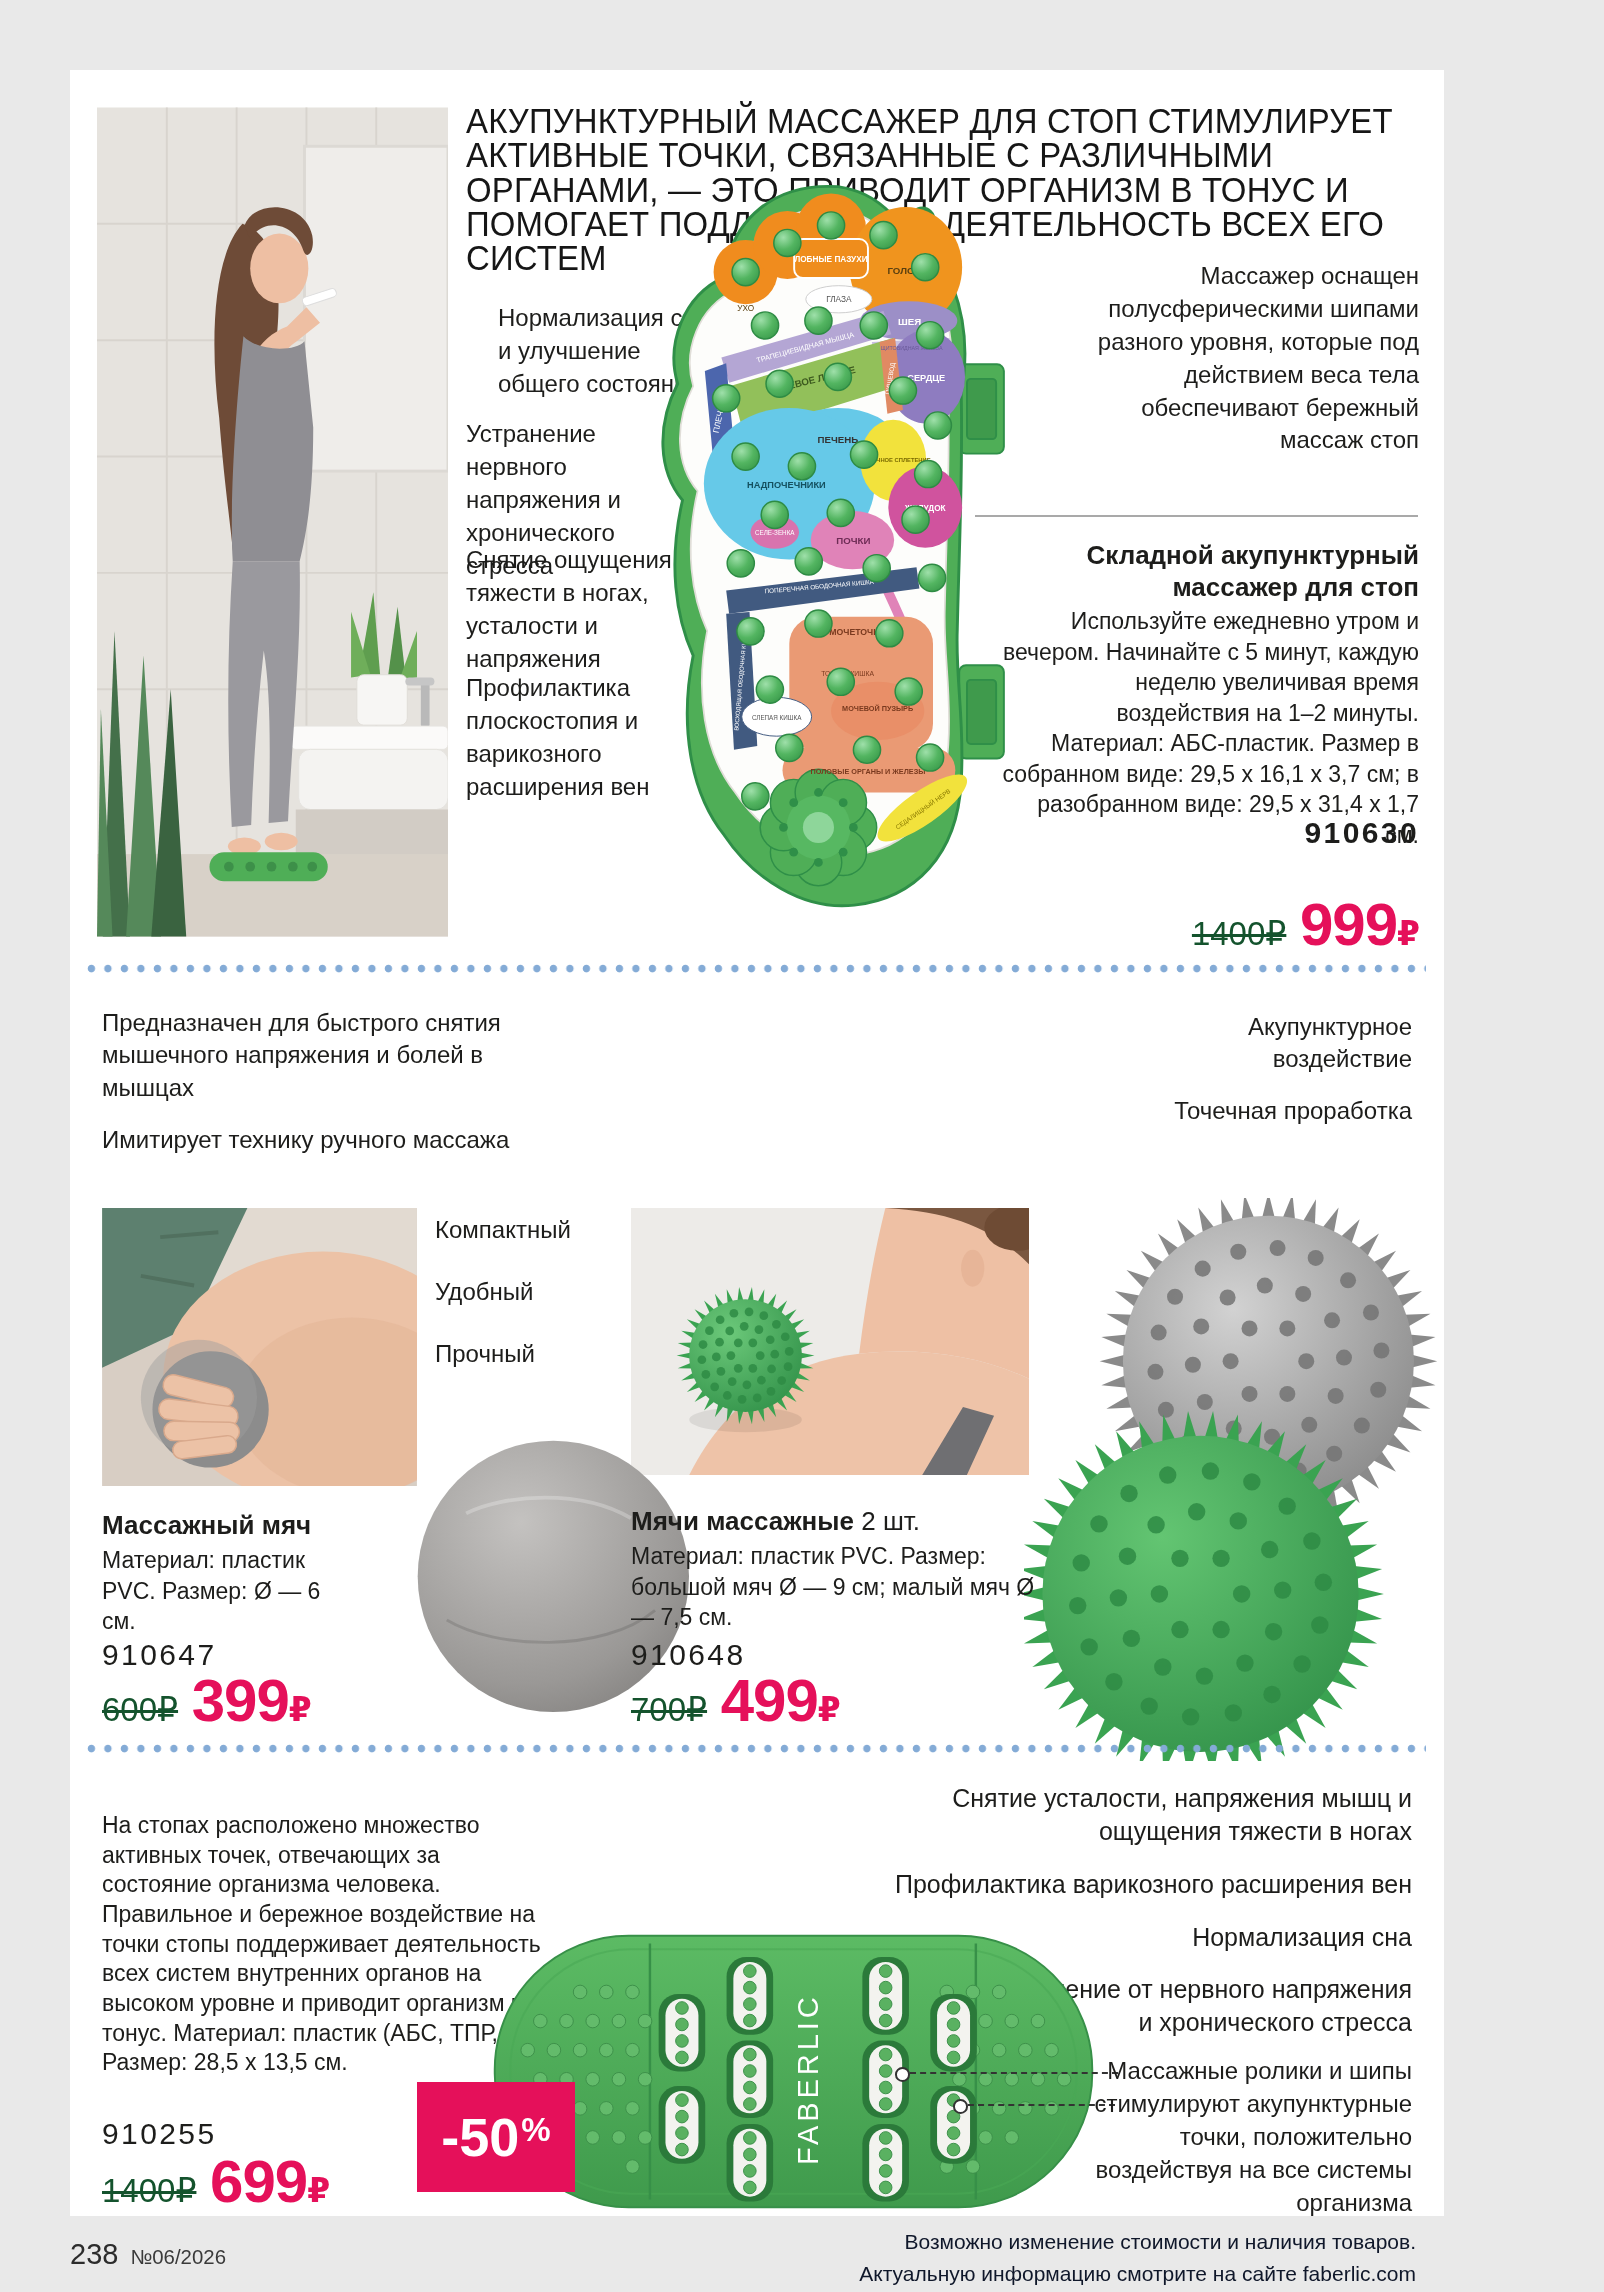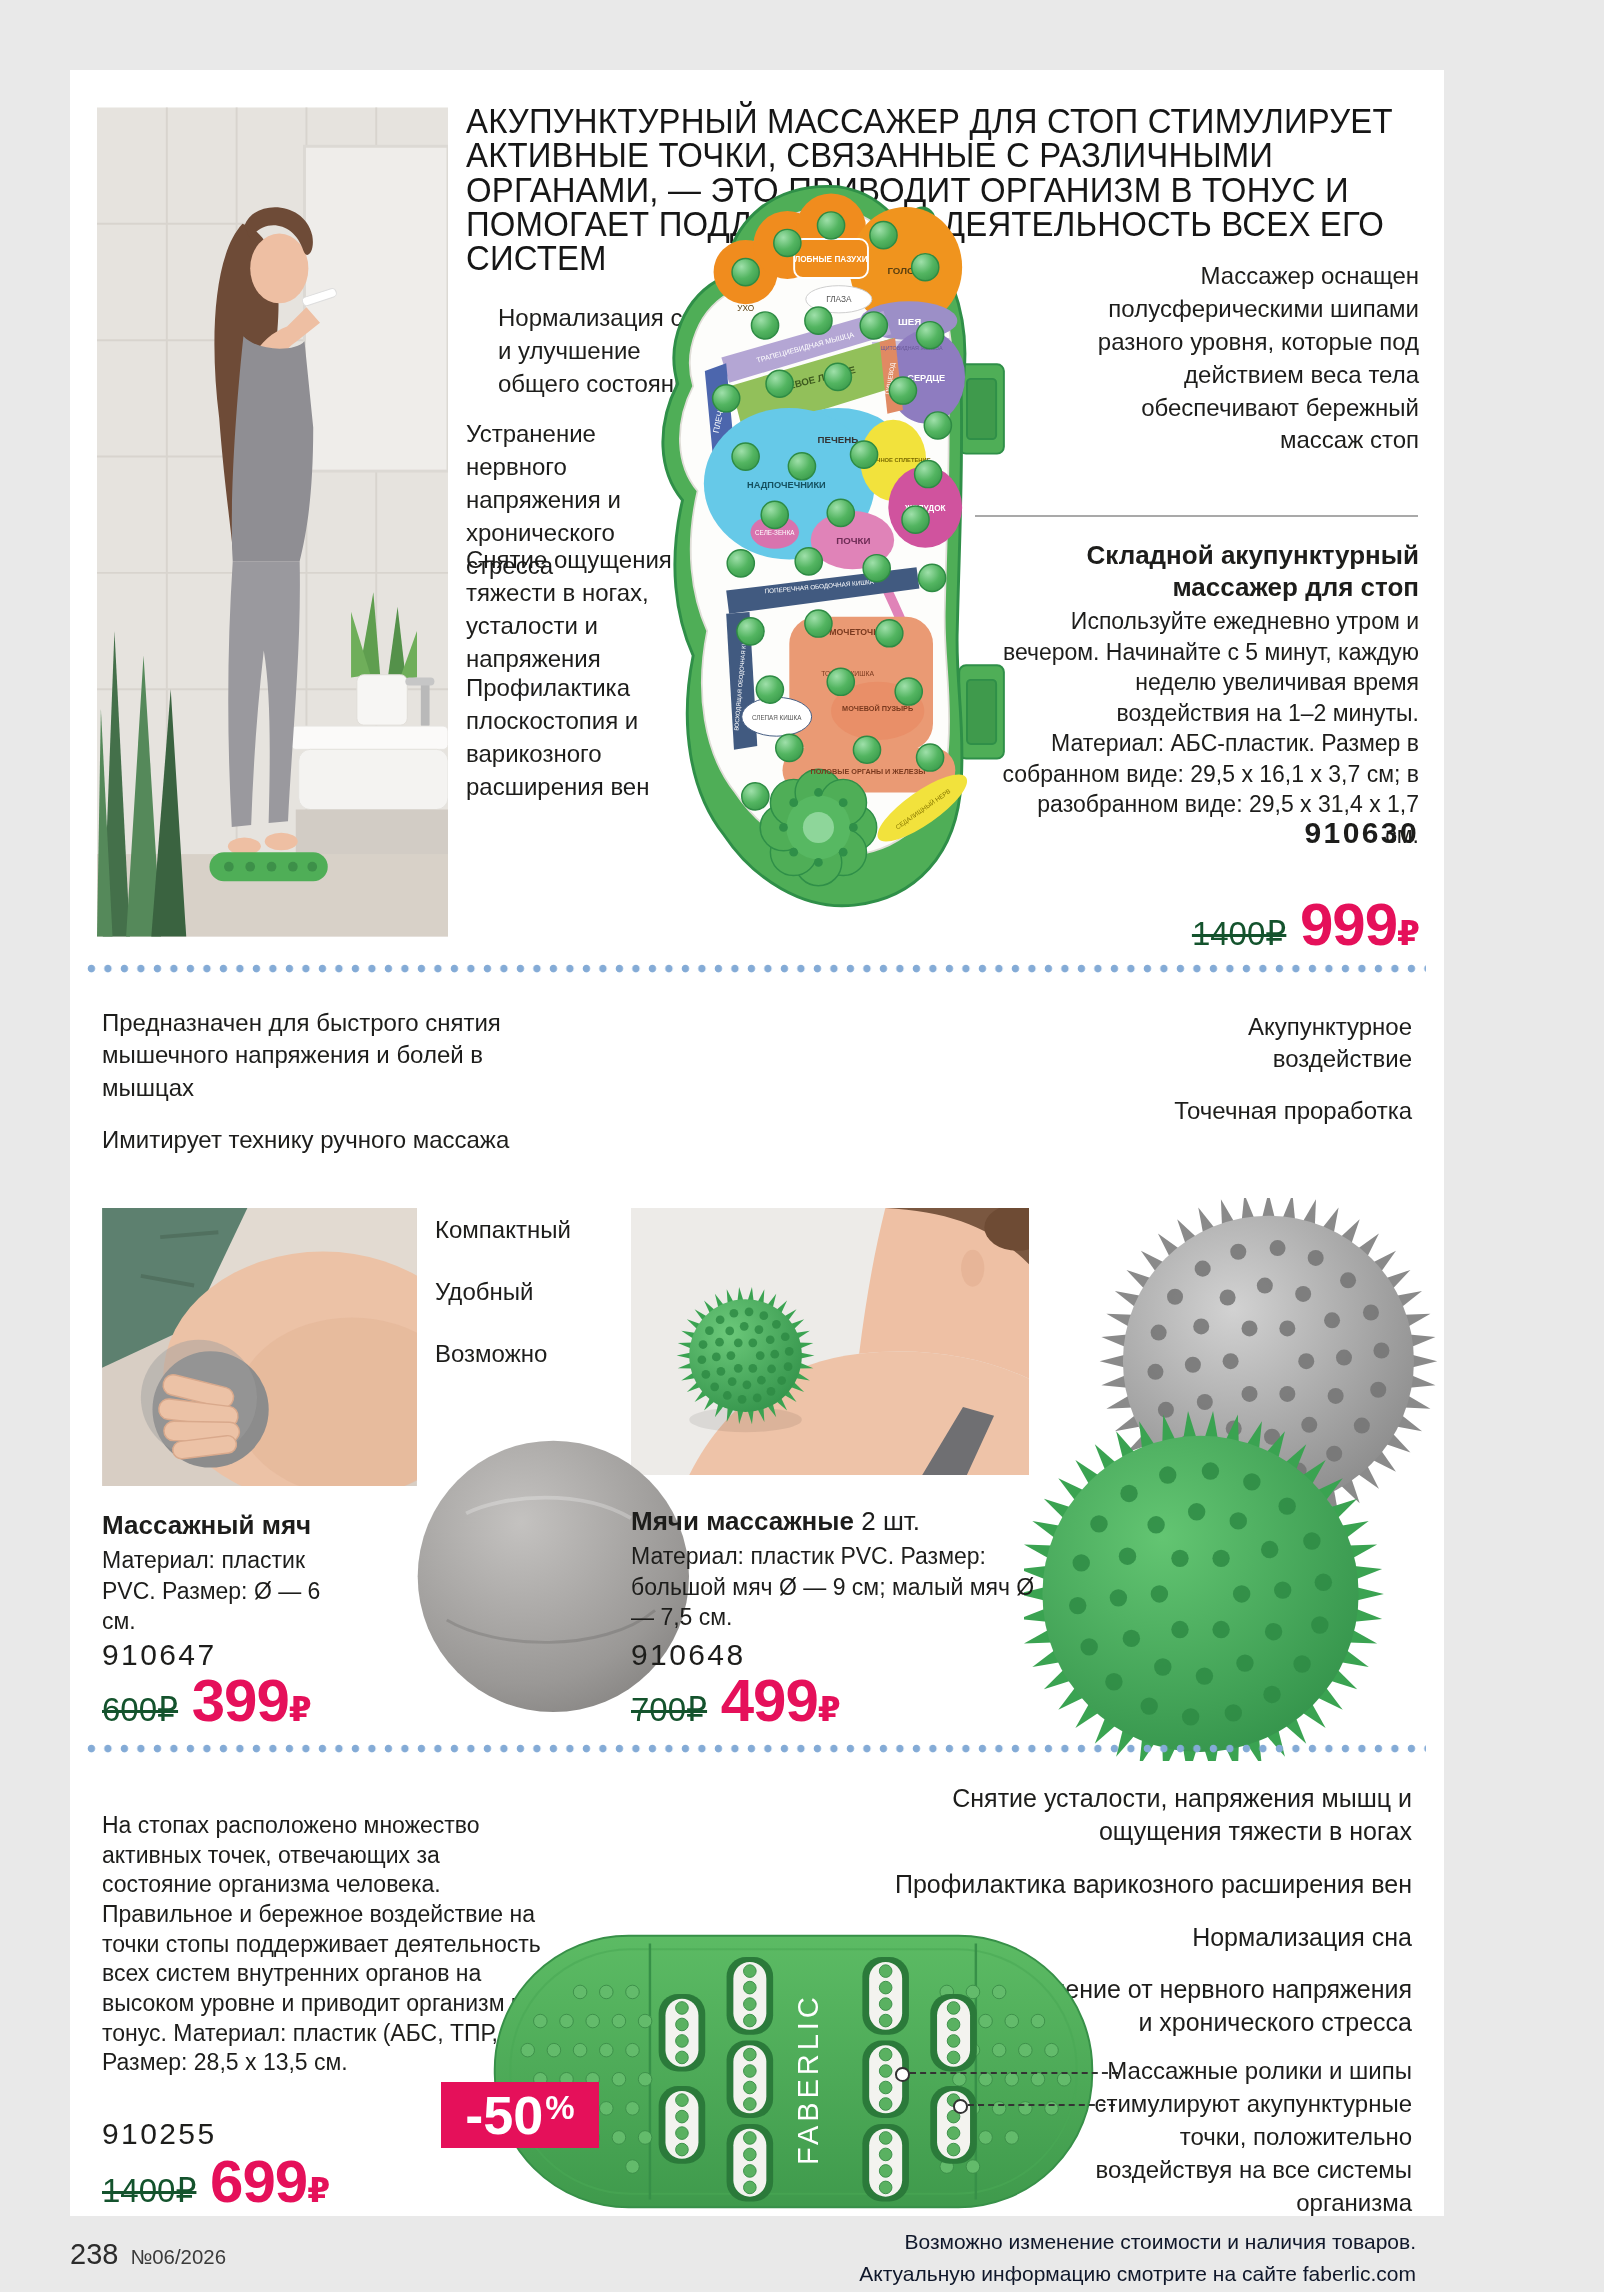--- a/index.html
+++ b/index.html
@@ -291,21 +291,21 @@
       <rect x="66" y="170" width="74" height="21" rx="10" transform="rotate(14 66 170)"></rect>
       <rect x="60" y="196" width="82" height="21" rx="10" transform="rotate(7 60 196)"></rect>
       <rect x="64" y="220" width="78" height="20" rx="10" transform="rotate(1 64 220)"></rect>
       <rect x="72" y="242" width="66" height="18" rx="9" transform="rotate(-7 72 242)"></rect>
     </g>
   </svg>
 
   <div class="abs" style="left:435px;top:1216px;width:213px;">
     <div class="feature">Компактный</div>
     <div class="feature">Удобный</div>
-    <div class="feature">Возможно</div>
+    <div class="feature">Прочный</div>
   </div>
 
   <svg class="abs" style="left:631px;top:1208px;" width="398" height="267" viewBox="0 0 410 275">
     <rect width="410" height="275" fill="#edebe8"></rect>
     <path d="M60,275 C100,195 165,158 235,150 C300,143 360,152 410,176 L410,275 Z" fill="#eec3a8"></path>
     <path d="M235,150 C242,95 250,48 262,0 L410,0 L410,176 C360,152 300,143 235,150 Z" fill="#eec0a4"></path>
     <path d="M262,0 L410,0 L410,58 C372,20 330,4 262,0 Z" fill="#7a5740"></path>
     <ellipse cx="398" cy="20" rx="34" ry="24" fill="#6e4b34"></ellipse>
     <ellipse cx="352" cy="62" rx="12" ry="19" fill="#e7b598"></ellipse>
     <polygon points="300,275 342,205 374,214 346,275" fill="#6f6f72"></polygon>
@@ -745,21 +745,21 @@
         <rect x="461" y="165" width="48" height="80" rx="20" fill="#2b7a3a"></rect>
         <rect x="468" y="170" width="34" height="70" rx="17" fill="#f3f3ef"></rect>
         <circle cx="485" cy="179.5" r="6.5" fill="#5ab161" stroke="#3c9049" stroke-width="1"></circle>
         <circle cx="485" cy="196.5" r="6.5" fill="#5ab161" stroke="#3c9049" stroke-width="1"></circle>
         <circle cx="485" cy="213.5" r="6.5" fill="#5ab161" stroke="#3c9049" stroke-width="1"></circle>
         <circle cx="485" cy="230.5" r="6.5" fill="#5ab161" stroke="#3c9049" stroke-width="1"></circle>
       </g>
     <text transform="translate(345,158) rotate(-90)" text-anchor="middle" fill="#ffffff" font-size="30" letter-spacing="4">FABERLIC</text>
   </svg>
 
-  <div class="abs badge" style="left:417px;top:2082px;width:158px;height:66px;margin-left:24px;">
+  <div class="abs badge" style="left:417px;top:2082px;width:158px;height:110px;">
     <span>-50</span>
       <span class="pct">%</span>
   </div>
 
   <div class="abs leadcircle" style="left:895px;top:2067px;"></div>
   <div class="abs dashline" style="left:910px;top:2072px;width:208px;"></div>
   <div class="abs leadcircle" style="left:953px;top:2099px;"></div>
   <div class="abs dashline" style="left:968px;top:2104px;width:147px;"></div>
 
   <div class="abs callout r" style="right:193px;top:2055px;width:320px;">Массажные ролики и шипы стимулируют акупунктурные точки, положительно воздействуя на все системы организма</div>

